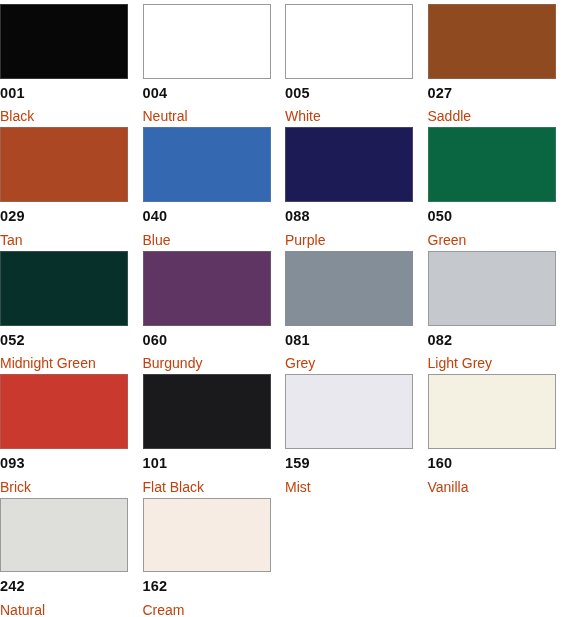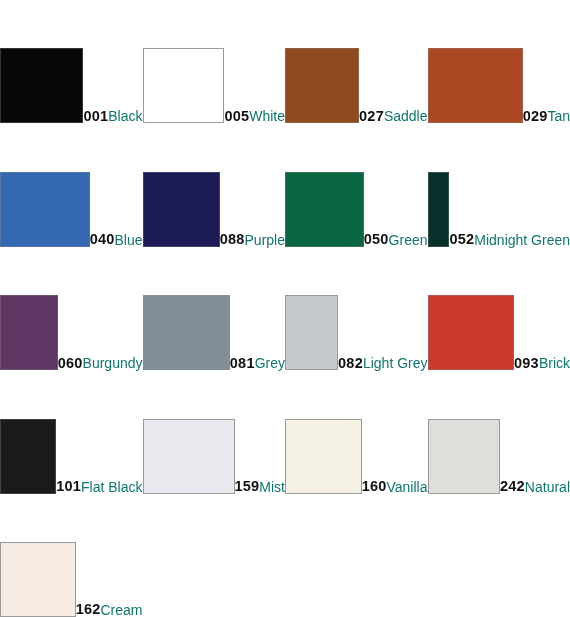--- a/index.html
+++ b/index.html
@@ -17,24 +17,24 @@
     width: 570px;
     height: 617px;
     display: grid;
     grid-template-columns: repeat(4, 142.5px);
     grid-template-rows: repeat(5, 123.4px);
     box-sizing: border-box;
   }
   .swatch-cell {
     position: relative;
     display: flex;
-    flex-direction: row;
-    align-items: flex-end;
+    flex-direction: column;
+    align-items: flex-start;
     box-sizing: border-box;
-    padding-top: 13px;
+    padding-top: 4px;
   }
   .swatch-chip {
     width: 128px;
     height: 75px;
     box-sizing: border-box;
     border: 1px solid #9a9a9a;
   }
   .swatch-chip.dark-chip {
     border-color: rgba(140,140,140,0.35);
   }
@@ -44,35 +44,40 @@
     color: #111111;
     line-height: 1;
     margin-top: 7px;
     letter-spacing: 0.2px;
     text-align: center;
     white-space: nowrap;
   }
   .swatch-name {
     font-size: 14px;
     font-weight: normal;
-    color: #0f766e;
+    color: #c2410c;
     line-height: 1;
     margin-top: 9px;
     text-align: center;
     white-space: nowrap;
   }
 </style>
 </head>
 <body>
 
 <div id="swatch-grid">
     <div class="swatch-cell">
       <div class="swatch-chip dark-chip" style="background-color: rgb(7, 7, 7);"></div>
       <div class="swatch-code">001</div>
       <div class="swatch-name">Black</div>
+    </div>
+    <div class="swatch-cell">
+      <div class="swatch-chip" style="background-color: rgb(255, 255, 255);"></div>
+      <div class="swatch-code">004</div>
+      <div class="swatch-name">Neutral</div>
     </div>
     <div class="swatch-cell">
       <div class="swatch-chip" style="background-color: rgb(255, 255, 255);"></div>
       <div class="swatch-code">005</div>
       <div class="swatch-name">White</div>
     </div>
     <div class="swatch-cell">
       <div class="swatch-chip dark-chip" style="background-color: rgb(143, 74, 32);"></div>
       <div class="swatch-code">027</div>
       <div class="swatch-name">Saddle</div>

